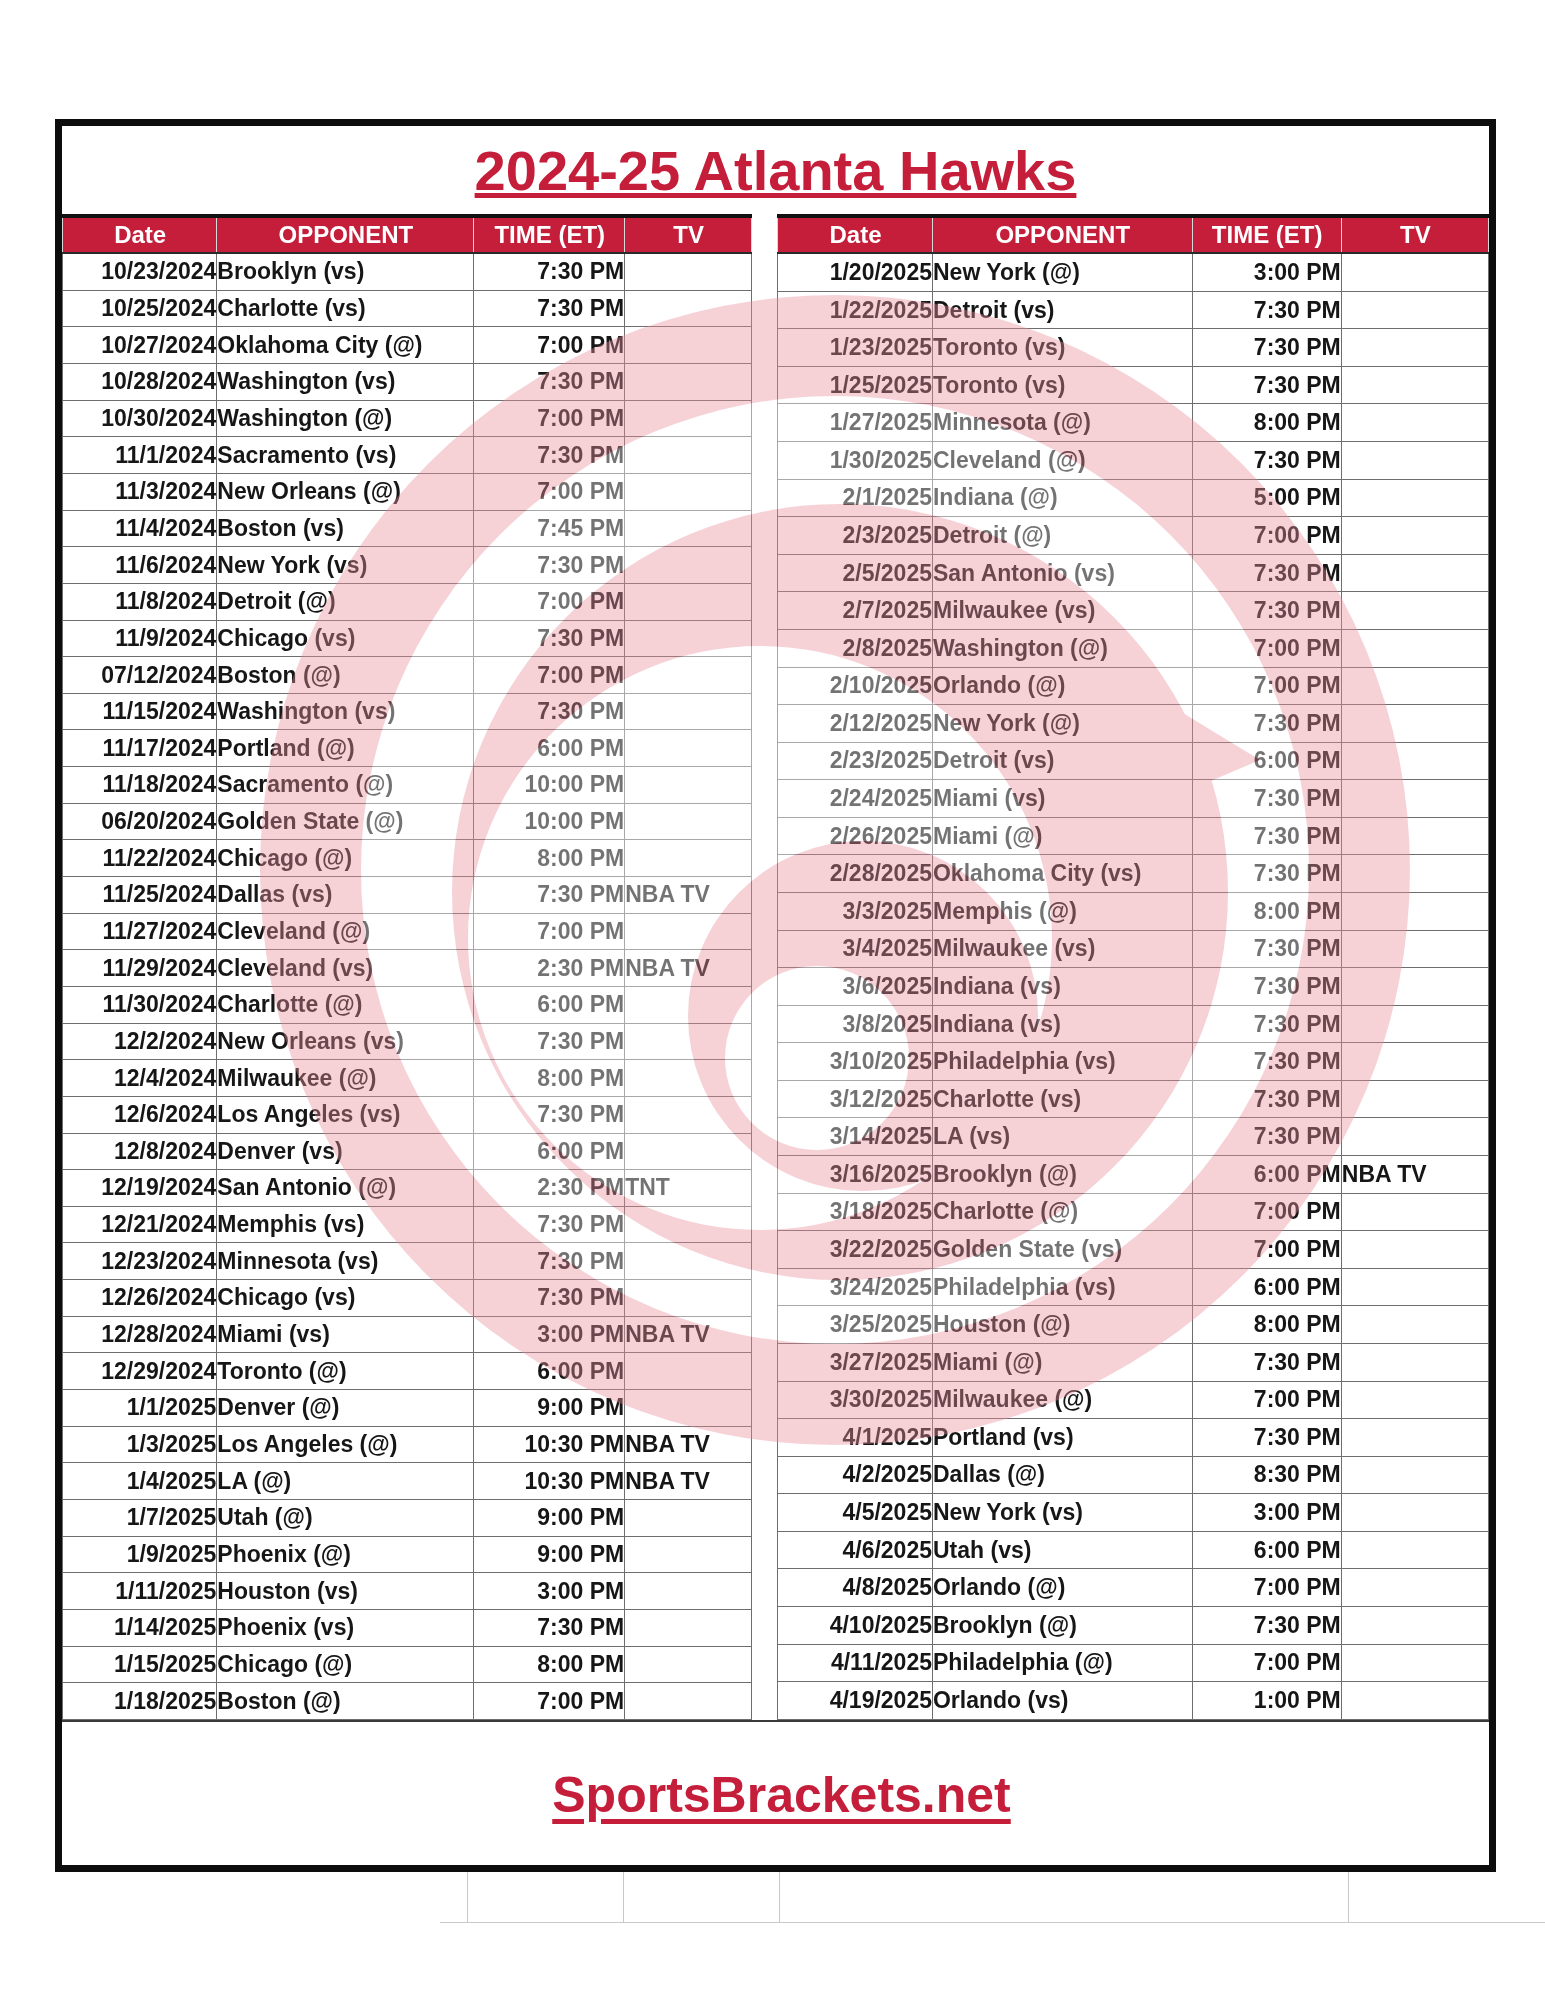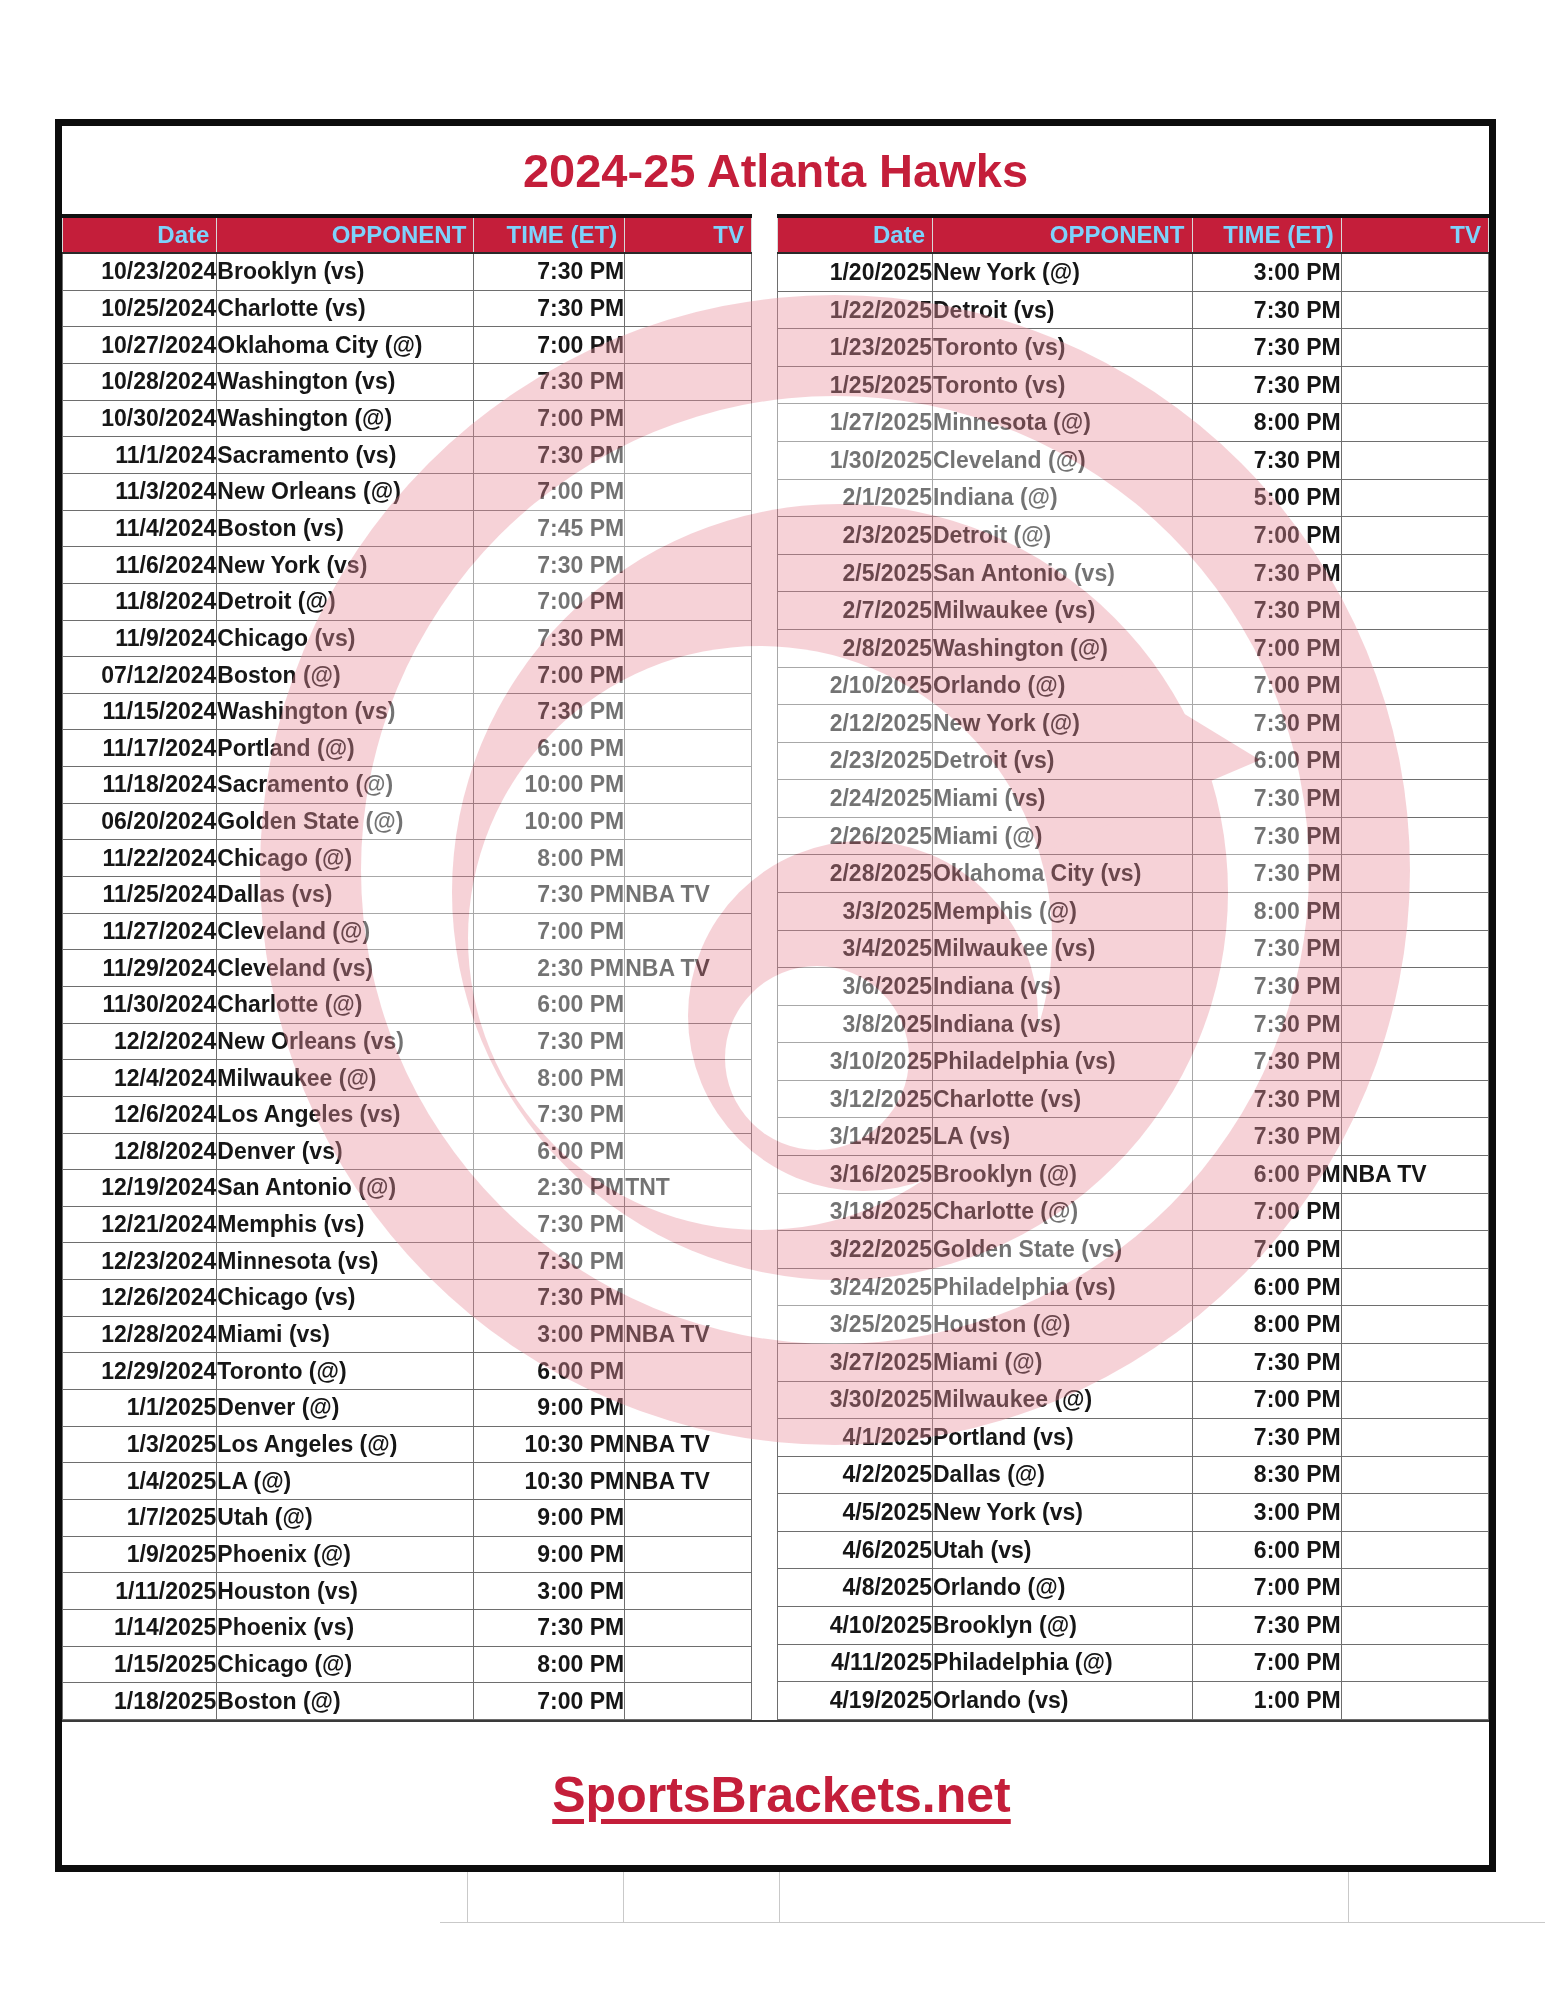--- a/index.html
+++ b/index.html
@@ -15,34 +15,35 @@
   }
   .frame{
     position:absolute;left:55px;top:119px;width:1441px;height:1753px;
     border:7px solid #0d0d0d;background:#ffffff;box-sizing:border-box;
     z-index:1;
   }
   .title-row{
     height:88px;display:flex;align-items:center;justify-content:center;
   }
   .title-row h1{
-    margin:0;font-size:47px;font-weight:bold;color:var(--accent);
+    margin:0;font-size:56px;font-weight:bold;color:var(--accent);
     letter-spacing:0px;
+    text-decoration:underline;
   }
   .tables-wrap{
     display:flex;height:1506px;width:100%;
   }
   .tcol-left{width:690px;}
   .tcol-spacer{width:25px;background:#ffffff;}
   .tcol-right{width:712px;}
   table.grid-table{
     border-collapse:collapse;table-layout:fixed;width:100%;height:100%;
   }
   table.grid-table th{
-    background:var(--accent);color:#7dd3fc;text-align:right;
+    background:var(--accent);color:#ffffff;text-align:center;
     font-size:24px;font-weight:bold;height:34px;
     padding:0 7px 0 8px;border:1px solid #d8d8d8;
     border-top:4px solid #111111;border-bottom:2px solid #2a2a2a;
     overflow:hidden;white-space:nowrap;
   }
   table.grid-table td{
     border:1px solid var(--grid);
     font-size:23px;font-weight:bold;color:var(--ink);
     padding:0;overflow:hidden;white-space:nowrap;
   }

